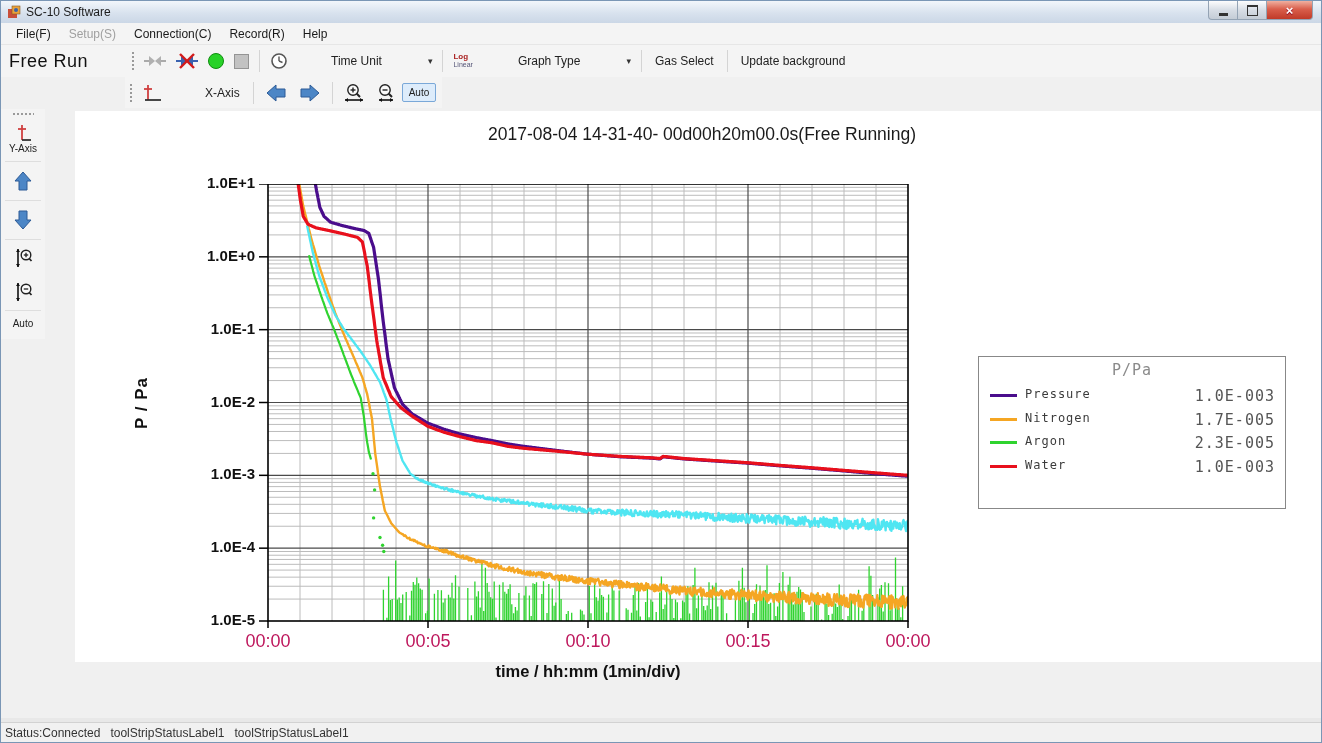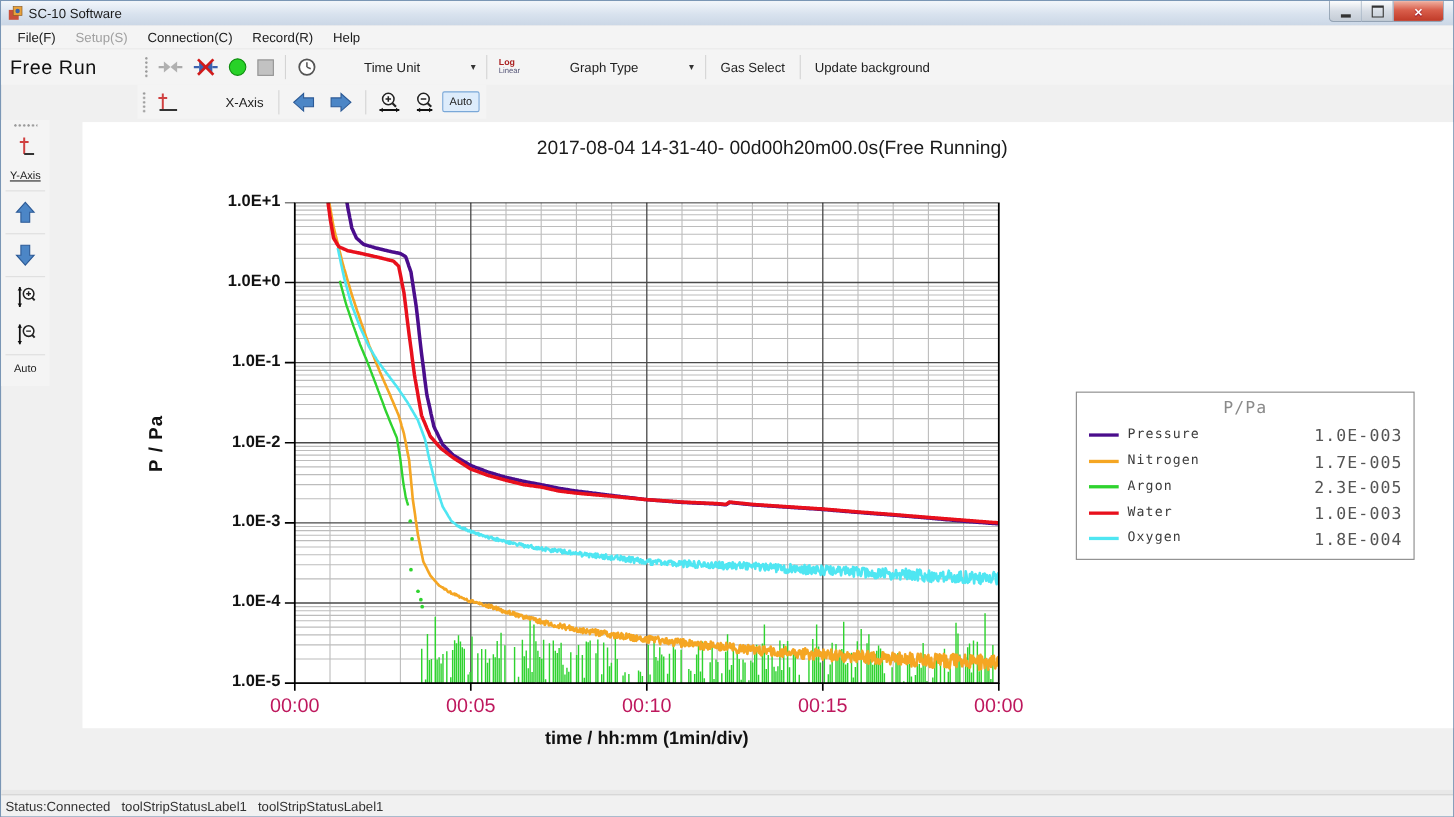--- a/index.html
+++ b/index.html
@@ -44,21 +44,21 @@
   .record-dot{width:16px;height:16px;border-radius:50%;background:#28d228;border:1.5px solid #0f8d0f;box-sizing:border-box;}
   .stop-sq{width:15px;height:15px;background:#c2c2c2;border:1px solid #949494;box-sizing:border-box;}
   .loglinear{display:flex;flex-direction:column;align-items:flex-start;line-height:8px;margin-right:2px;}
   .loglinear .t{font-size:8px;color:#a22;font-weight:bold;}
   .loglinear .b{font-size:7px;color:#557;}
 
   
   #sidebar{position:absolute;left:0;top:108px;width:44px;background:#f4f4f4;padding-bottom:4px;}
   .sb-item{display:flex;flex-direction:column;align-items:center;justify-content:center;padding:6px 0;cursor:default;}
   .sb-sep{height:1px;background:#dedede;margin:1px 4px;}
-  .sb-lbl{font-size:10px;color:#222;margin-top:12px;text-decoration:underline;}
+  .sb-lbl{font-size:10px;color:#222;margin-top:0;}
 
   
   #panel{position:absolute;left:74px;top:110px;width:1254px;height:551px;background:#ffffff;}
   #chart-title{position:absolute;left:0;top:13px;width:100%;text-align:center;
     font-size:17.5px;color:#1a1a1a;font-family:"Liberation Sans",sans-serif;}
   #plot-svg{position:absolute;left:181px;top:73px;}
   .ytick{position:absolute;width:120px;text-align:right;font-size:15px;font-weight:bold;color:#111;}
   .xtick{position:absolute;width:64px;text-align:center;font-size:18px;font-weight:normal;color:#be185d;}
   #y-axis-title{position:absolute;left:53px;top:73px;height:437px;width:28px;display:flex;align-items:center;justify-content:center;}
   #y-axis-title span{transform:rotate(-90deg);white-space:nowrap;font-size:17px;font-weight:bold;color:#111;letter-spacing:1px;}
@@ -422,25 +422,20 @@
         <div class="lg-row" style="top: 74px;">
           <div class="lg-swatch" style="background: rgb(47, 211, 47);"></div>
           <div class="lg-name">Argon</div>
           <div class="lg-value">2.3E-005</div>
         </div>
         <div class="lg-row" style="top: 97.5px;">
           <div class="lg-swatch" style="background: rgb(232, 16, 28);"></div>
           <div class="lg-name">Water</div>
           <div class="lg-value">1.0E-003</div>
         </div>
-        <div class="lg-row" style="top: 121px;">
-          <div class="lg-swatch" style="background: rgb(79, 230, 242);"></div>
-          <div class="lg-name">Oxygen</div>
-          <div class="lg-value">1.8E-004</div>
-        </div>
       </div>
   </div>
 
   <div id="panel-gap"></div>
 
   <div id="statusbar">
       <div class="status-item">Status:Connected</div>
       <div class="status-item">toolStripStatusLabel1</div>
       <div class="status-item">toolStripStatusLabel1</div>
     </div>

